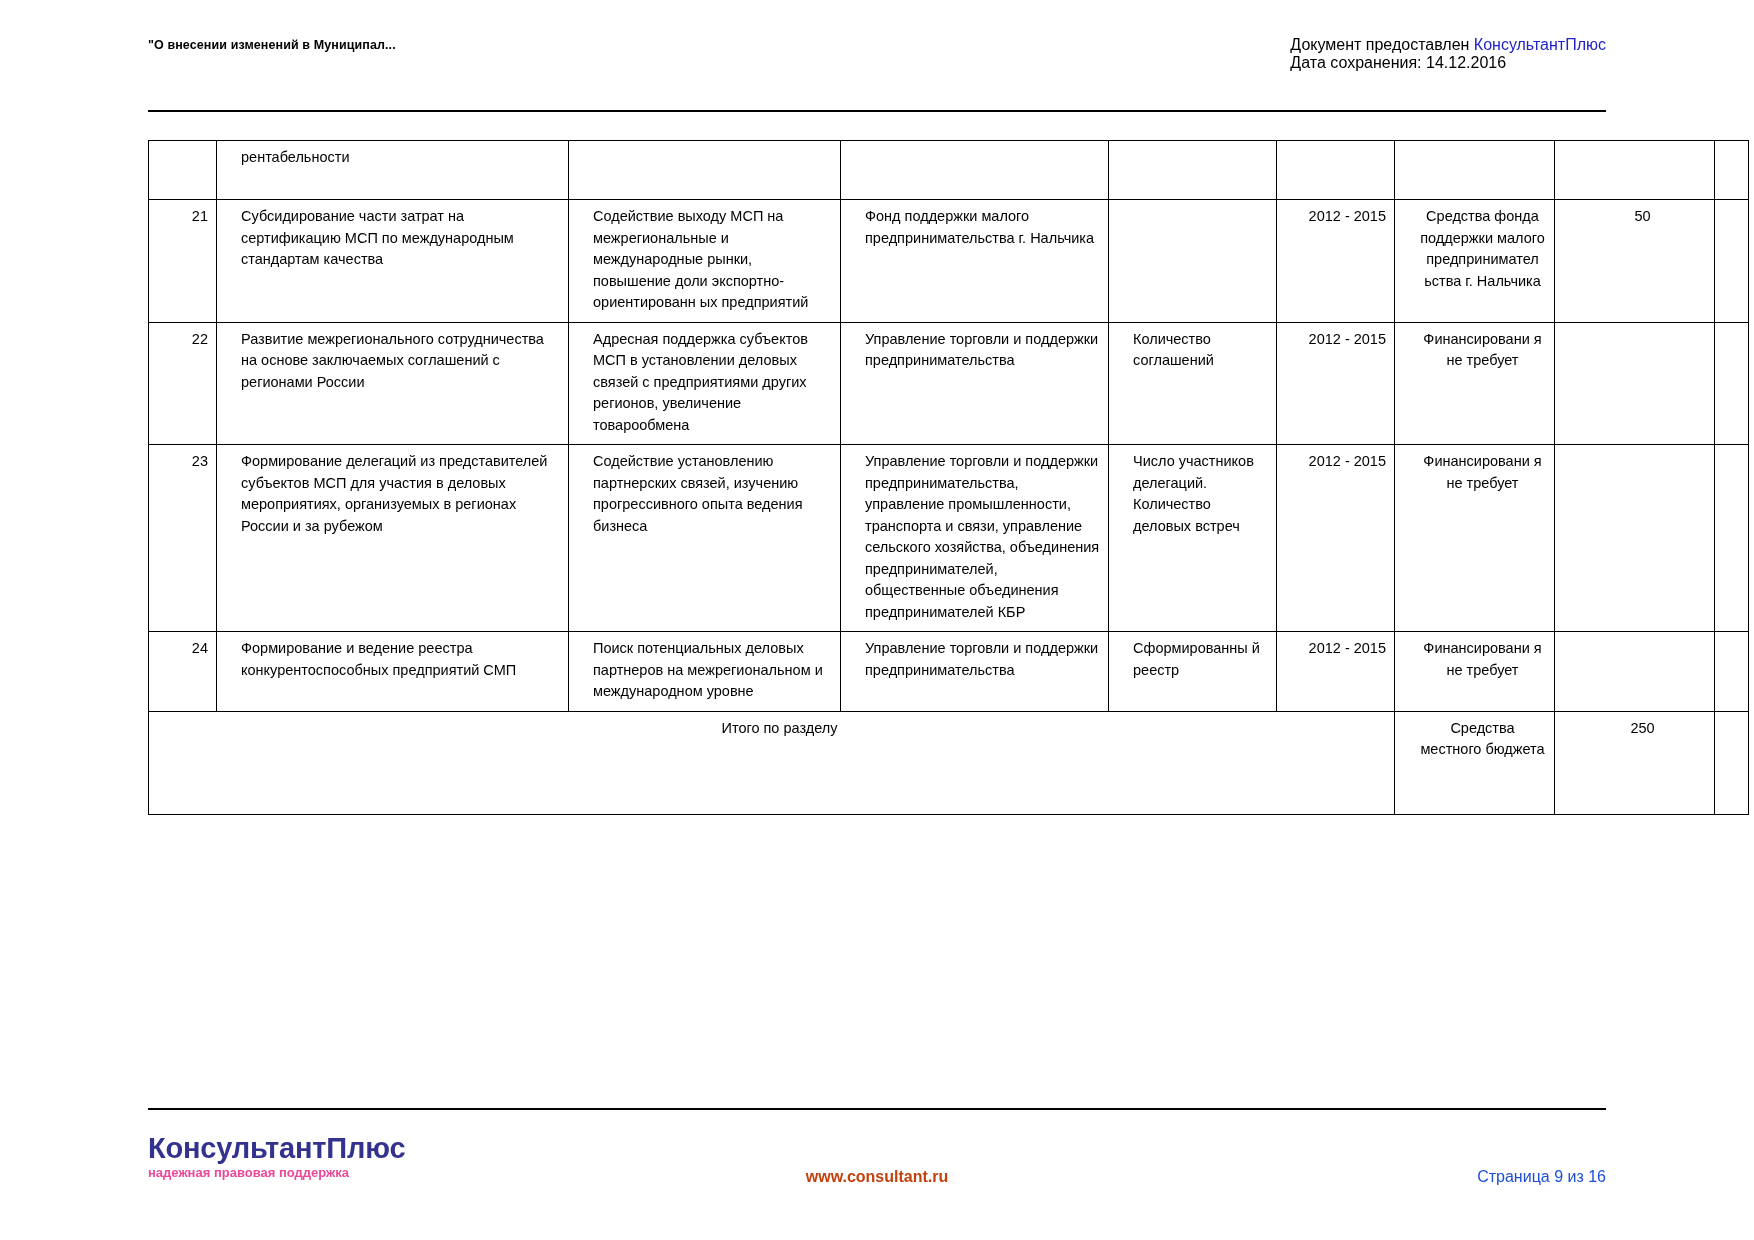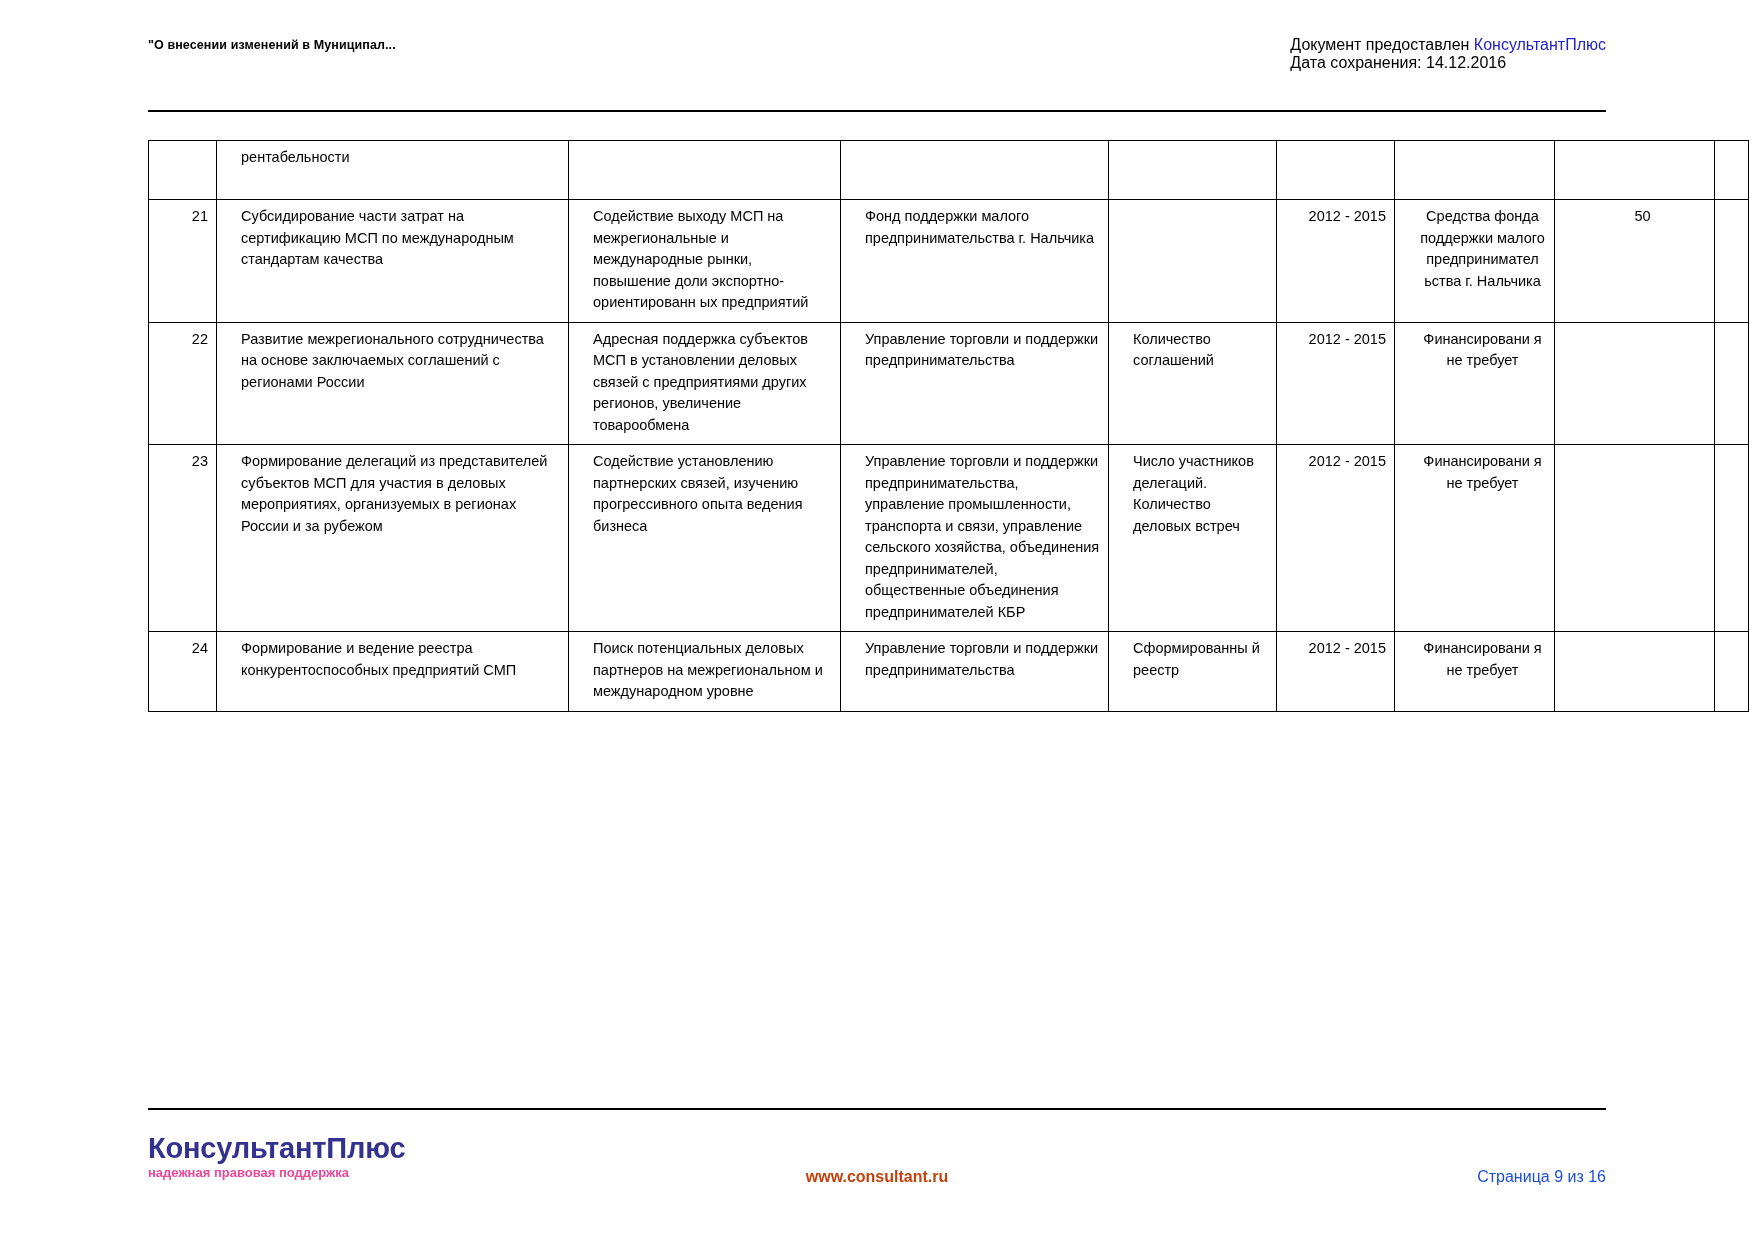--- a/index.html
+++ b/index.html
@@ -239,20 +239,26 @@
           <td>Формирование и ведение реестра конкурентоспособных предприятий СМП</td>
           <td>Поиск потенциальных деловых партнеров на межрегиональном и международном уровне</td>
           <td>Управление торговли и поддержки предпринимательства</td>
           <td>Сформированны й реестр</td>
           <td class="center">2012 - 2015</td>
           <td class="src">Финансировани я не требует</td>
           <td class="sum"></td>
           <td class="blank"></td>
         </tr>
 
+        <tr class="total-row">
+          <td class="total-label" colspan="6">Итого по разделу</td>
+          <td class="src">Средства местного бюджета</td>
+          <td class="sum">250</td>
+          <td class="blank"></td>
+        </tr>
 
       </tbody>
     </table>
   </div>
 
   <div class="rule rule-bottom"></div>
 
   <div class="doc-footer">
     <div class="footer-brand">
       <div class="footer-brand-name">КонсультантПлюс</div>

